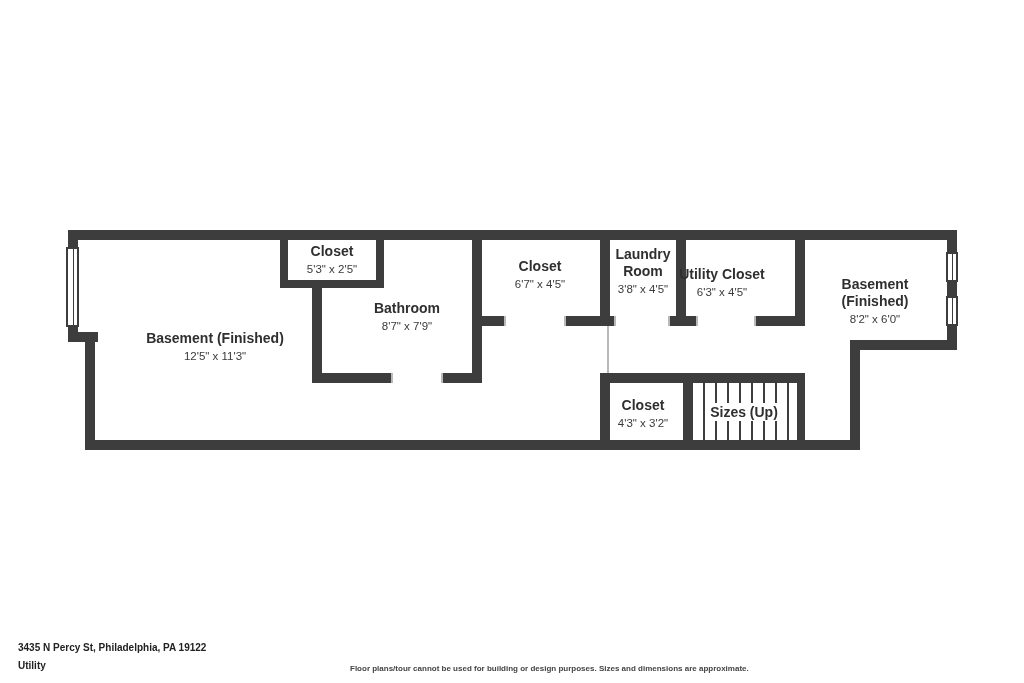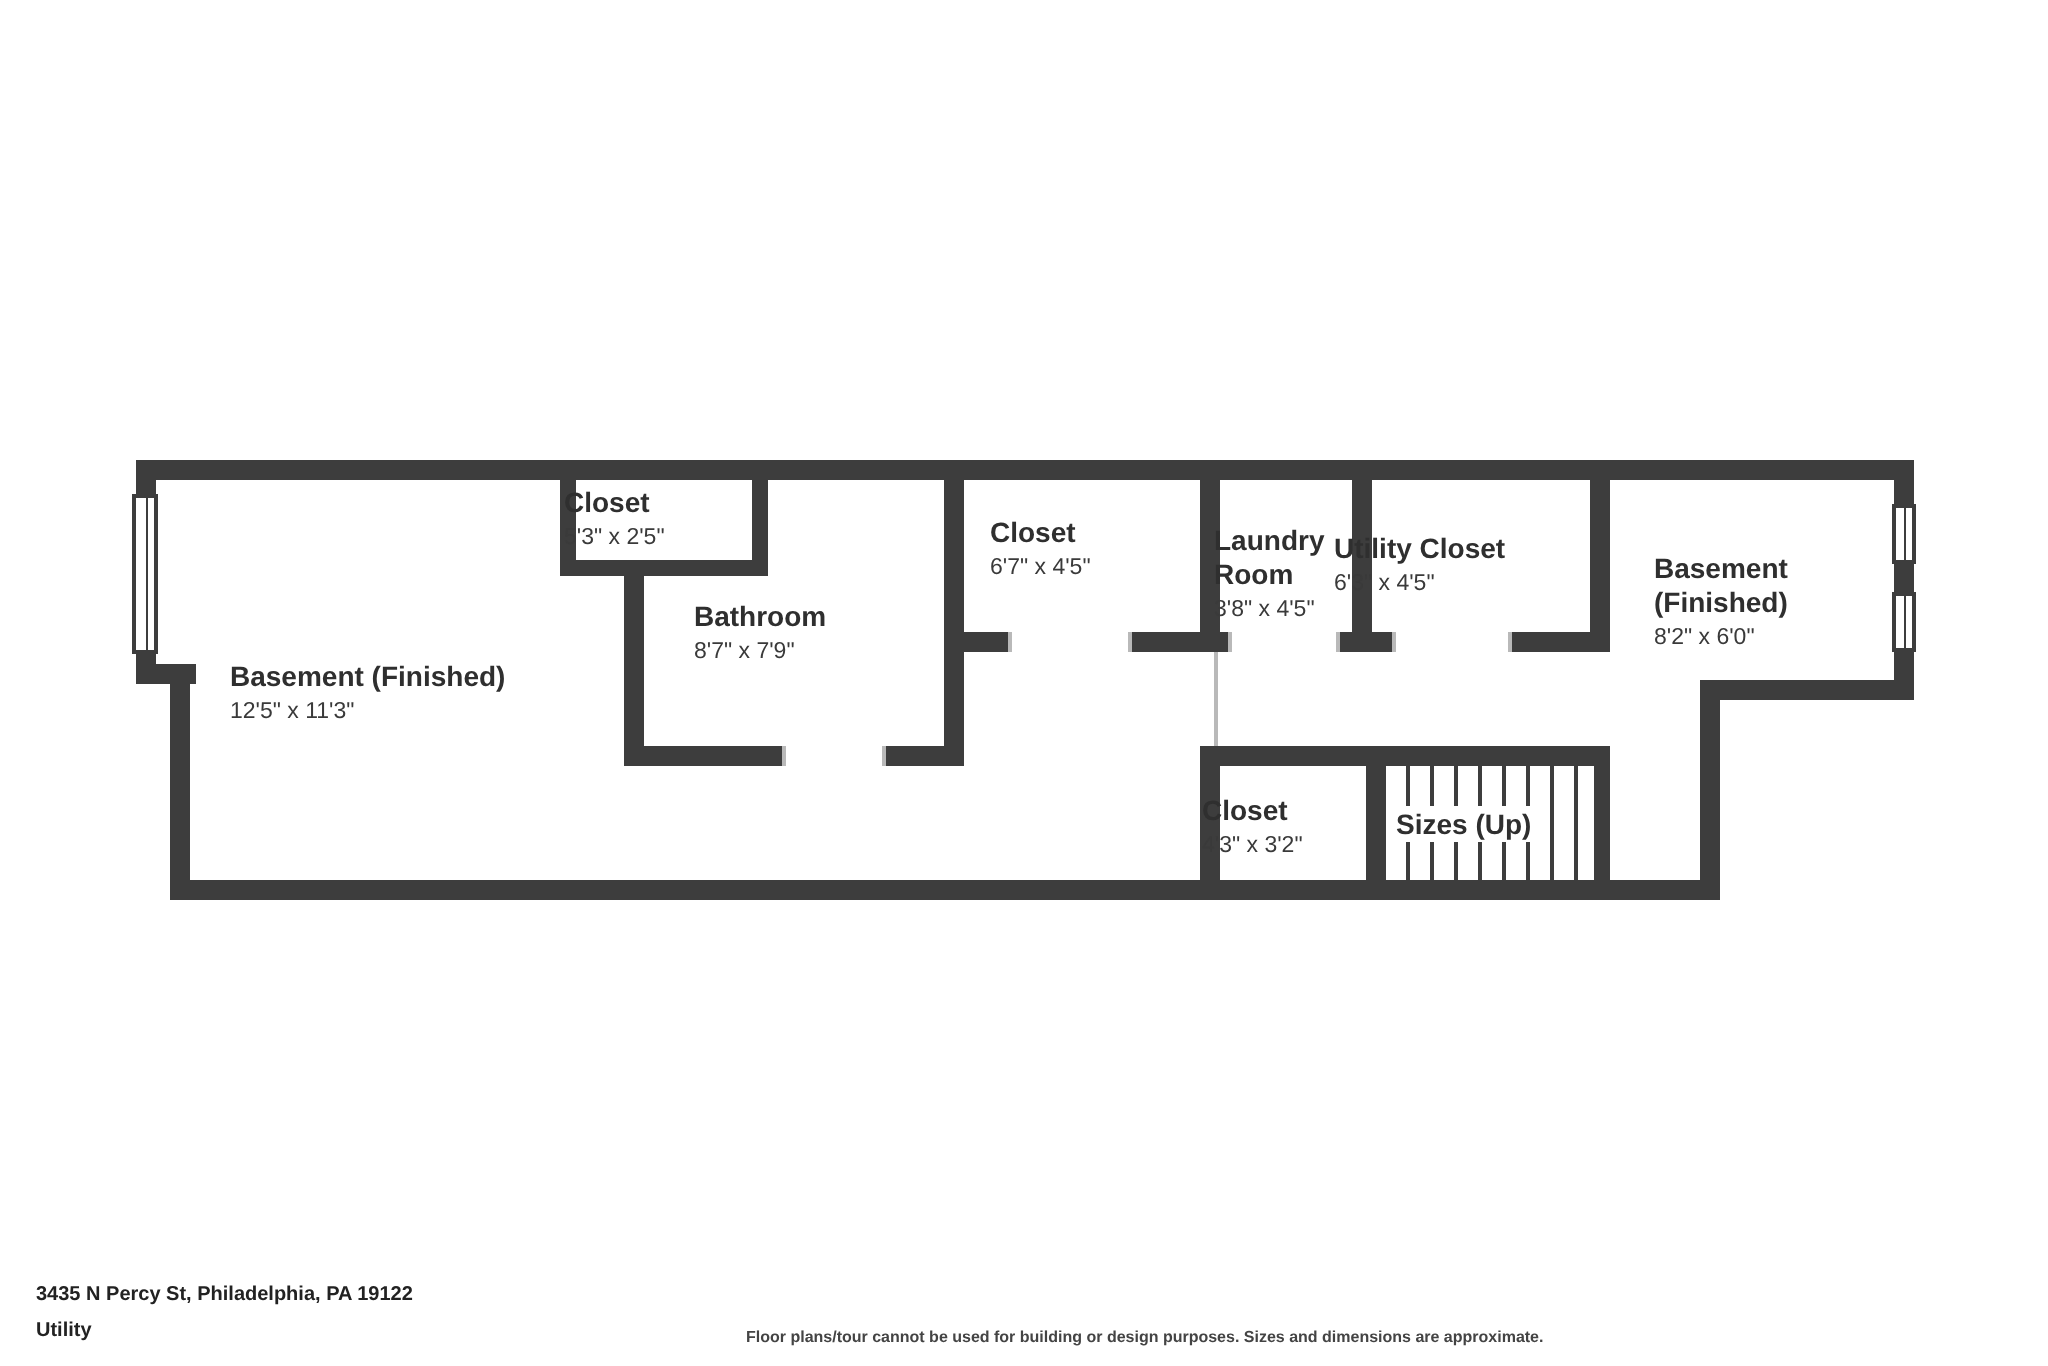--- a/index.html
+++ b/index.html
@@ -4,26 +4,26 @@
 <style>
   * { margin:0; padding:0; box-sizing:content-box; }
   html,body { width:1024px; height:683px; background:#ffffff; font-family:"Liberation Sans", sans-serif; }
   .canvas { position:relative; width:1024px; height:683px; background:#ffffff; overflow:hidden; }
   .wall { position:absolute; background:#3d3d3d; }
   .thin-line { position:absolute; background:#b9b9b9; }
   .door { position:absolute; background:#ffffff; border-left:2px solid #b9b9b9; border-right:2px solid #b9b9b9; box-sizing:border-box; }
   .window { position:absolute; background:#ffffff; border:2px solid #3d3d3d; box-sizing:border-box; }
   .window .mullion { position:absolute; left:50%; top:0; bottom:0; width:1px; background:#3d3d3d; }
   .treads { position:absolute; background:repeating-linear-gradient(to right, #3d3d3d 0 2px, transparent 2px 12px); }
-  .room-label { position:absolute; text-align:left; color:#2f2f2f; }
+  .room-label { position:absolute; text-align:center; color:#2f2f2f; }
   .room-name { font-size:14px; font-weight:700; line-height:17px; }
   .room-dims { font-size:11.5px; font-weight:400; line-height:14px; margin-top:2px; color:#3a3a3a; }
   .stairs-name { display:inline-block; background:#ffffff; padding:1px 4px; font-size:14px; font-weight:700; color:#2f2f2f; }
   .footer-address, .footer-floor { position:absolute; font-size:10px; font-weight:700; color:#222222; }
-  .footer-disclaimer { position:absolute; font-size:8px; font-weight:700; color:#444444;margin-left:23px; }
+  .footer-disclaimer { position:absolute; font-size:8px; font-weight:700; color:#444444; }
 </style>
 </head>
 <body>
 
 <div class="canvas">
 
   <div class="wall" style="left:68px;top:230px;width:889px;height:10px"></div>
   <div class="wall" style="left:68px;top:230px;width:10px;height:110px"></div>
   <div class="wall" style="left:68px;top:332px;width:30px;height:10px"></div>
   <div class="wall" style="left:85px;top:332px;width:10px;height:118px"></div>
@@ -78,21 +78,21 @@
   <div class="room-label" style="left:347px;top:300px;width:120px">
     <div class="room-name">Bathroom</div>
     <div class="room-dims">8'7" x 7'9"</div>
   </div>
 
   <div class="room-label" style="left:495px;top:258px;width:90px">
     <div class="room-name">Closet</div>
     <div class="room-dims">6'7" x 4'5"</div>
   </div>
 
-  <div class="room-label" style="left:607px;top:262px;width:72px">
+  <div class="room-label" style="left:607px;top:246px;width:72px">
     <div class="room-name">Laundry Room</div>
     <div class="room-dims">3'8" x 4'5"</div>
   </div>
 
   <div class="room-label" style="left:667px;top:266px;width:110px">
     <div class="room-name">Utility Closet</div>
     <div class="room-dims">6'3" x 4'5"</div>
   </div>
 
   <div class="room-label" style="left:827px;top:276px;width:96px">

